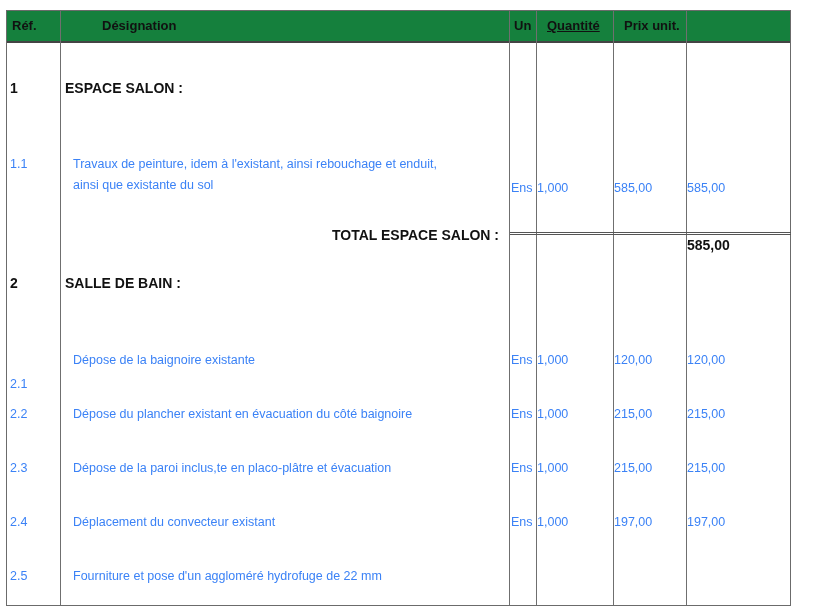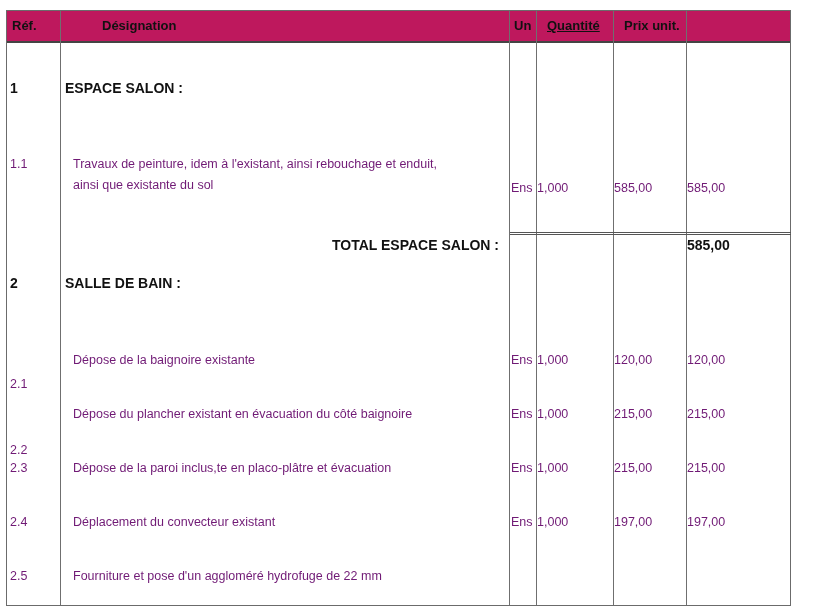--- a/index.html
+++ b/index.html
@@ -1,24 +1,24 @@
 <!DOCTYPE html>
 <html><head>
 <meta charset="utf-8">
 <style>
   html, body { margin:0; padding:0; }
   body { width:818px; height:616px; background:#ffffff; position:relative; overflow:hidden;
          font-family:"Liberation Sans", sans-serif; color:#1a1a1a; }
   .tbl { position:absolute; left:6px; top:10px; width:785px; height:596px;
          border:1px solid #6b6b6b; box-sizing:border-box; }
-  .hdr { position:absolute; left:0; top:0; width:100%; height:32px; background:#be185d;
+  .hdr { position:absolute; left:0; top:0; width:100%; height:32px; background:#15803d;
          border-bottom:2px solid #444; box-sizing:border-box; }
   .hcell { position:absolute; top:0; height:30px; line-height:30px; font-weight:bold; font-size:13px; color:#111; }
   .vline { position:absolute; top:0; bottom:0; width:1px; background:#6f6f6f; }
-  .cell { position:absolute; font-size:12.5px; color:#701a75; }
+  .cell { position:absolute; font-size:12.5px; color:#3b82f6; }
   .bold { font-weight:bold; color:#111; font-size:14px; }
   .num { text-align:left; }
   .dbl { position:absolute; height:3px; border-top:1px solid #555; border-bottom:1px solid #555; box-sizing:border-box; }
 </style>
 </head>
 <body>
 
 <div class="tbl">
   <div class="hdr">
     <div class="hcell" style="left:5px;">Réf.</div>
@@ -41,37 +41,37 @@
     <div class="cell" style="left:3px; top:146px;">1.1</div>
     <div class="cell" style="left:66px; top:146px;">Travaux de peinture, idem à l'existant, ainsi rebouchage et enduit,</div>
     <div class="cell" style="left:66px; top:167px;">ainsi que existante du sol</div>
     <div class="cell" style="left:504px; top:170px;">Ens</div>
     <div class="cell num" style="left:530px; width:73px; top:170px;">1,000</div>
     <div class="cell num" style="left:607px; width:71px; top:170px;">585,00</div>
     <div class="cell num" style="left:680px; width:102px; top:170px;">585,00</div>
   </div>
 
   <div class="dbl" style="left:503px; width:281px; top:221px;"></div>
-  <div class="cell bold" style="right:291px; top:226px;">TOTAL  ESPACE SALON :</div>
+  <div class="cell bold" style="right:291px; top:216px;">TOTAL  ESPACE SALON :</div>
   <div class="cell bold num" style="left:680px; width:102px; top:226px;">585,00</div>
 
   <div class="cell bold" style="left:3px; top:264px;">2</div>
   <div class="cell bold" style="left:58px; top:264px;">SALLE DE BAIN :</div>
 
   <div>
     <div class="cell" style="left:3px; top:326px;margin-top:40px;">2.1</div>
     <div class="cell" style="left:66px; top:342px;">Dépose de la baignoire existante</div>
     <div class="cell" style="left:504px; top:342px;">Ens</div>
     <div class="cell num" style="left:530px; width:73px; top:342px;">1,000</div>
     <div class="cell num" style="left:607px; width:71px; top:342px;">120,00</div>
     <div class="cell num" style="left:680px; width:102px; top:342px;">120,00</div>
   </div>
 
   <div>
-    <div class="cell" style="left:3px; top:396px;margin-top:36px;">2.2</div>
+    <div class="cell" style="left:3px; top:396px;">2.2</div>
     <div class="cell" style="left:66px; top:396px;">Dépose du plancher existant en évacuation du côté baignoire</div>
     <div class="cell" style="left:504px; top:396px;">Ens</div>
     <div class="cell num" style="left:530px; width:73px; top:396px;">1,000</div>
     <div class="cell num" style="left:607px; width:71px; top:396px;">215,00</div>
     <div class="cell num" style="left:680px; width:102px; top:396px;">215,00</div>
   </div>
 
   <div>
     <div class="cell" style="left:3px; top:450px;">2.3</div>
     <div class="cell" style="left:66px; top:450px;">Dépose de la paroi inclus,te en placo-plâtre et évacuation</div>

